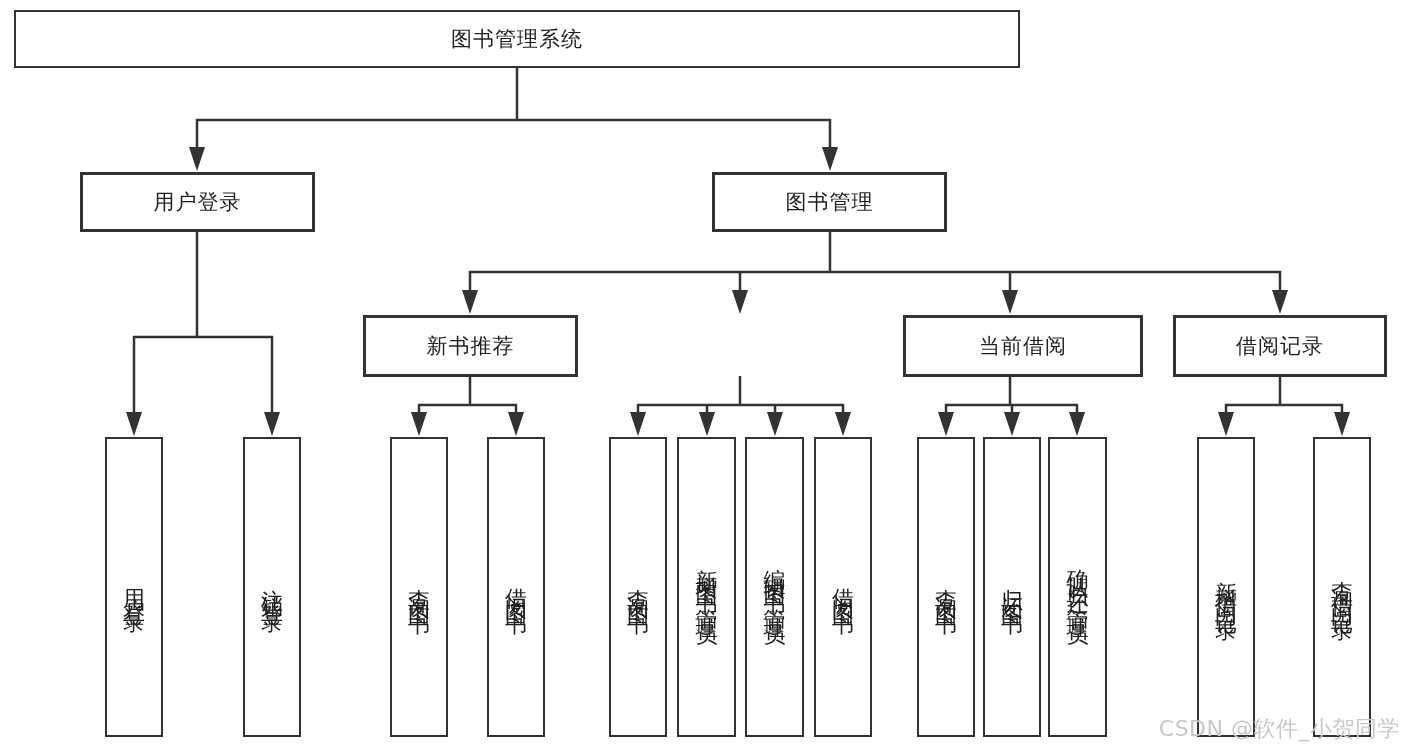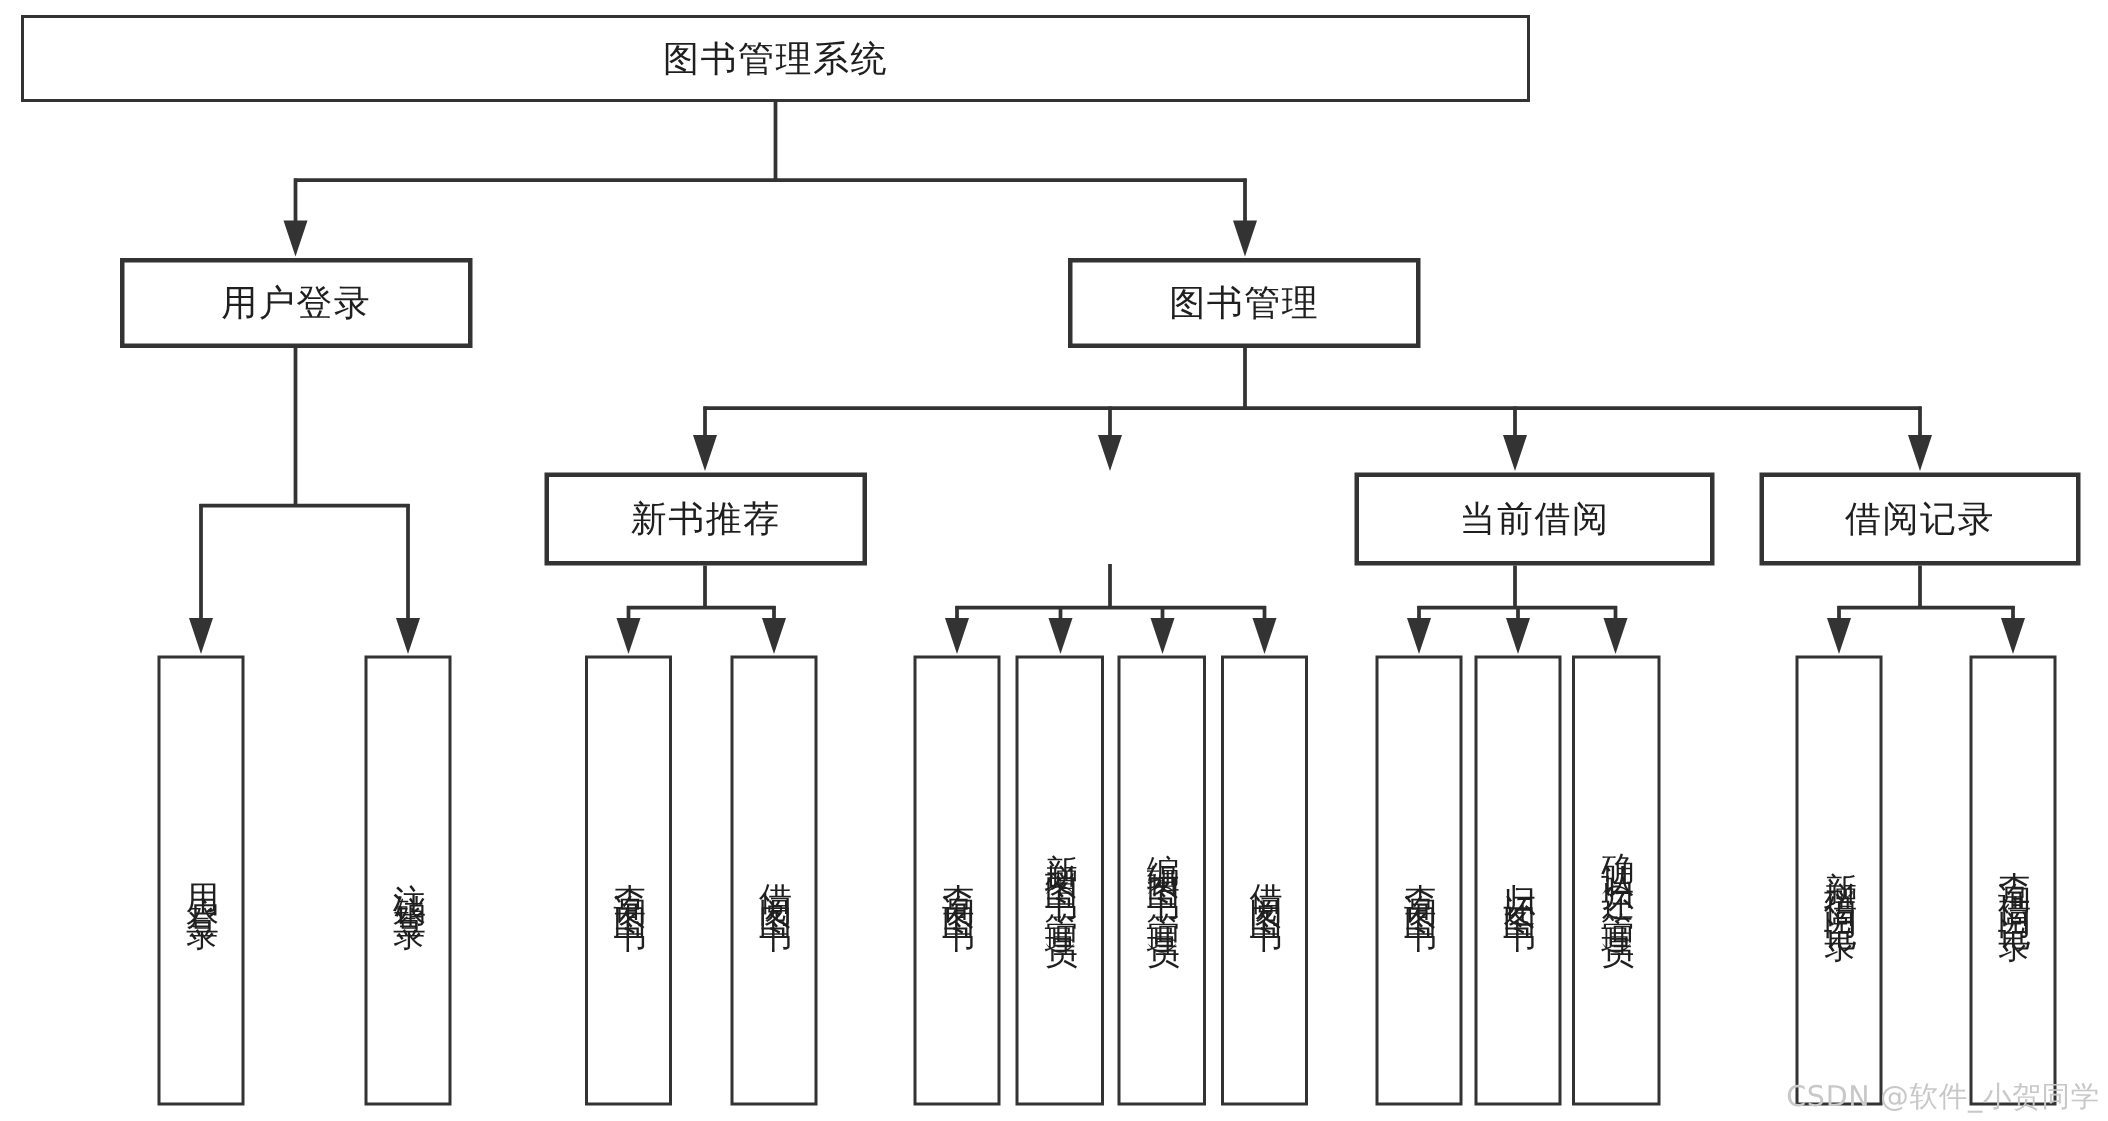--- a/index.html
+++ b/index.html
@@ -20,39 +20,39 @@
   .box {
     position: absolute;
     background: #ffffff;
     border: 3px solid #333333;
     box-sizing: border-box;
     display: flex;
     align-items: center;
     justify-content: center;
   }
   .hlabel {
-    font-size: 24px;
+    font-size: 21px;
     letter-spacing: 1px;
     white-space: nowrap;
   }
   .root-box { border-width: 2px; }
   .leaf-box { border-width: 2.5px; }
   .vlabel {
     writing-mode: vertical-rl;
     text-orientation: mixed;
     line-height: 1;
     letter-spacing: 8px;
     font-size: 22px;
     white-space: nowrap;
   }
   .watermark {
     position: absolute;
     right: 5px;
     bottom: 3px;
-    font-size: 19px;
+    font-size: 22px;
     color: #c8c8c8;
     letter-spacing: 0.5px;
     white-space: nowrap;
     z-index: 5;
   }
 </style>
 </head>
 <body>
 
 <div class="stage">

